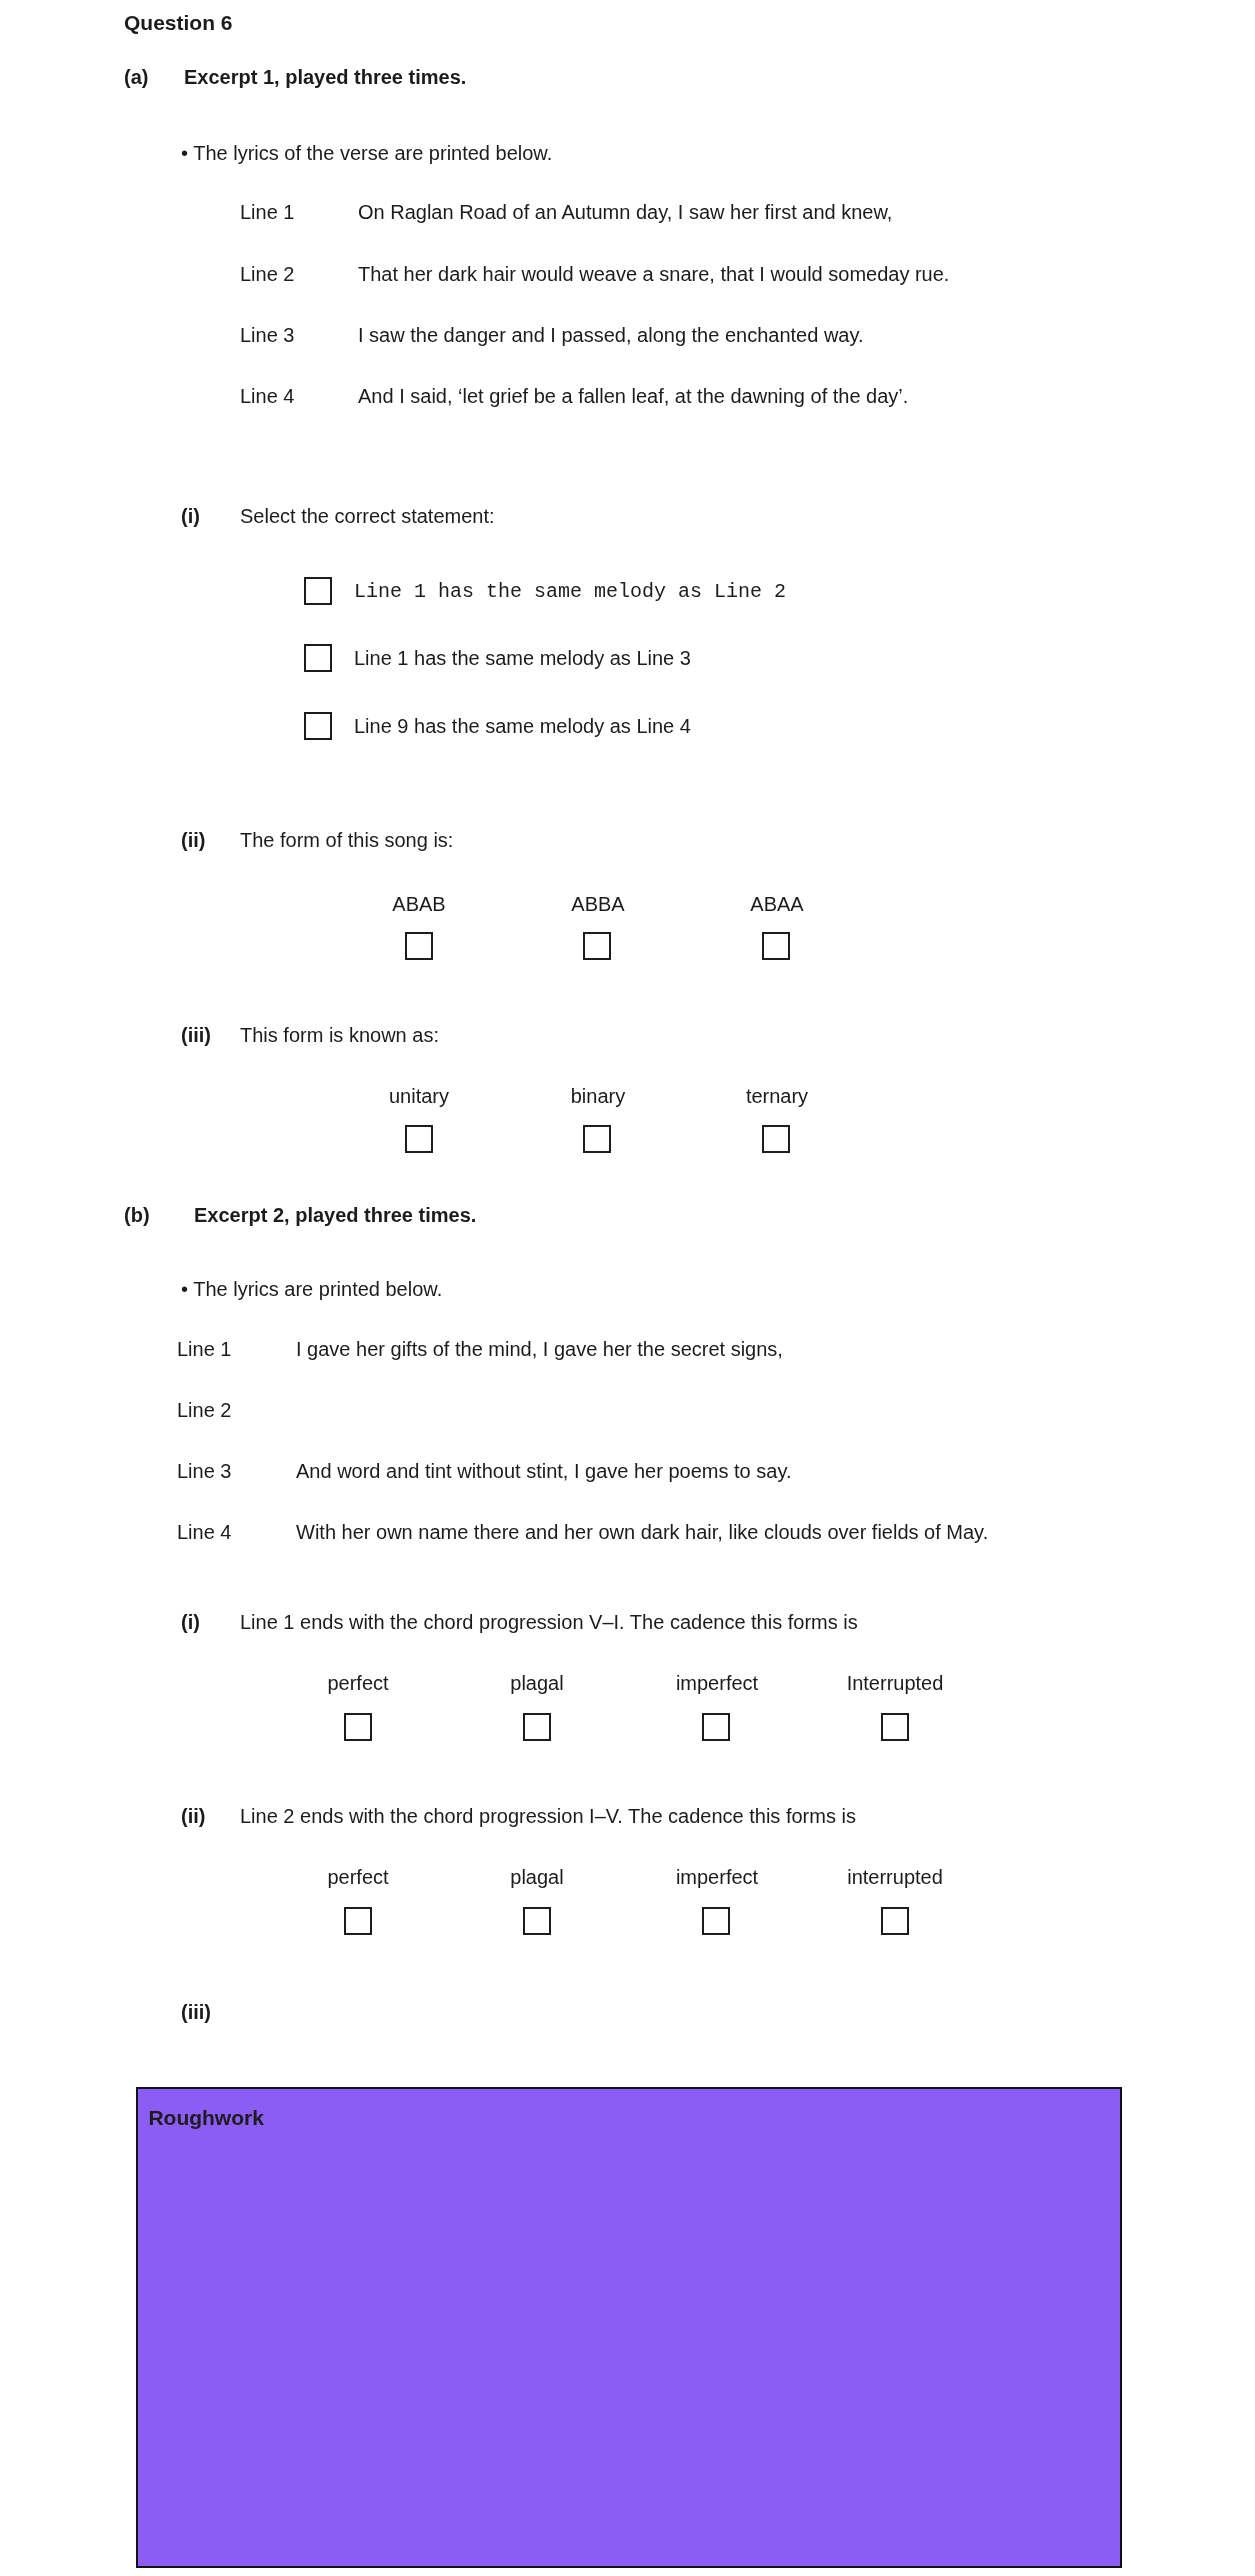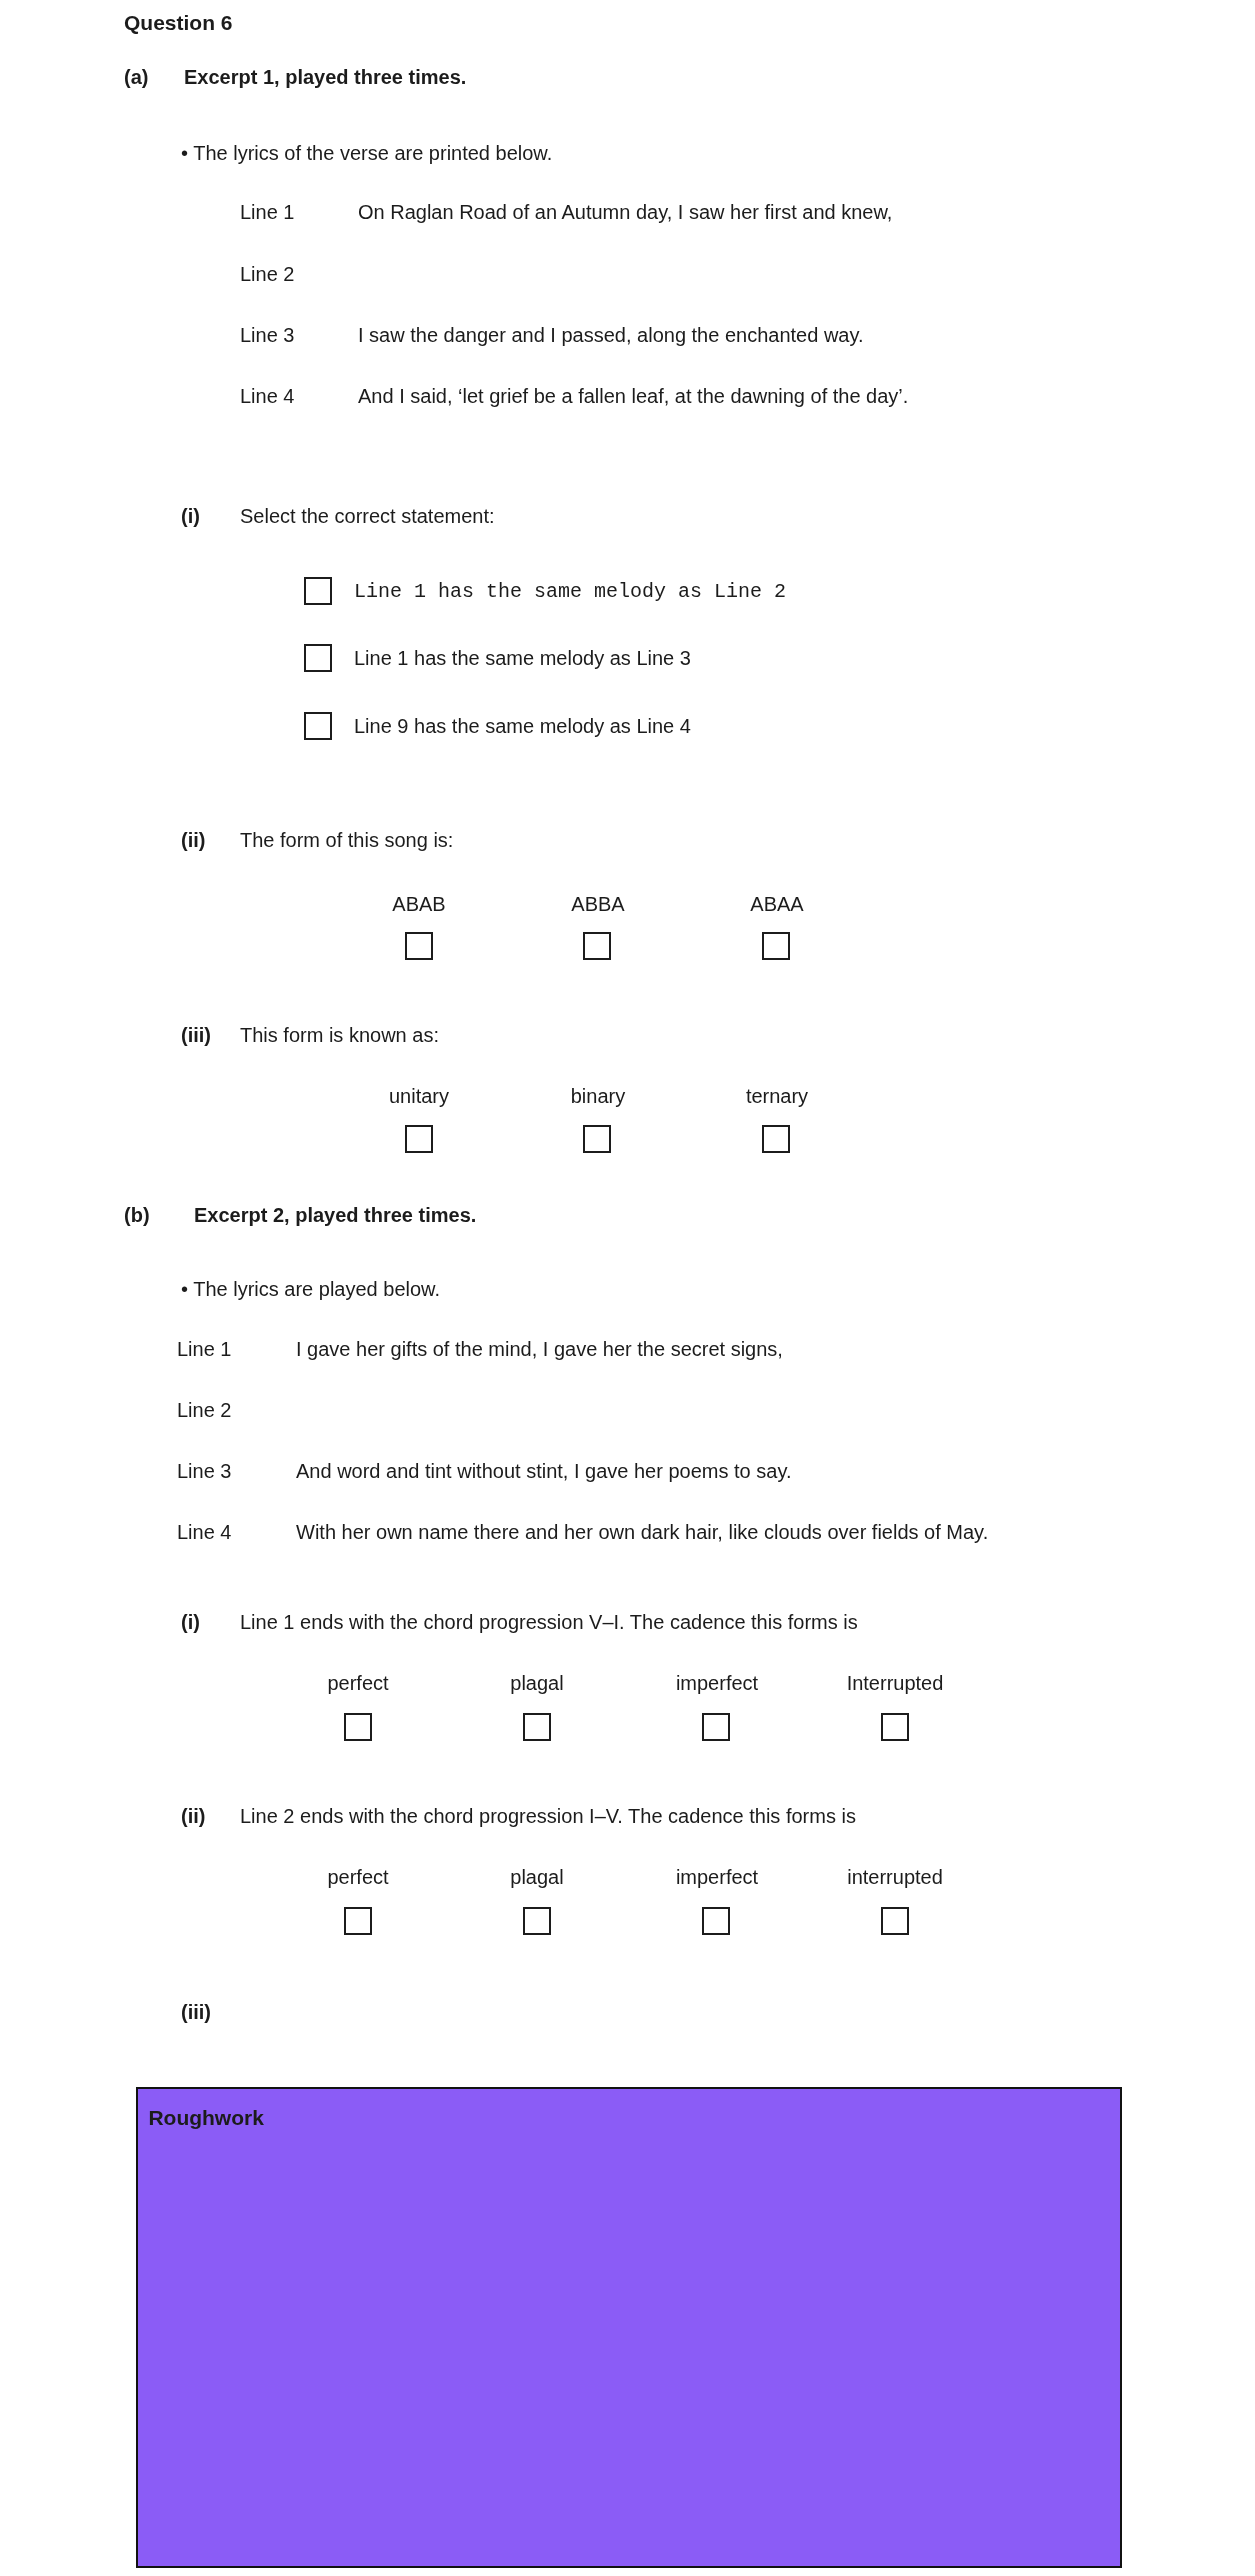--- a/index.html
+++ b/index.html
@@ -48,20 +48,21 @@
 
   <div class="t bold" style="left:124px; top:65px;">(a)</div>
   <div class="t bold" style="left:184px; top:65px;">Excerpt 1, played three times.</div>
 
   <div class="t" style="left:181px; top:141px;">• The lyrics of the verse are printed below.</div>
 
   <div class="t" style="left:240px; top:200px;">Line 1</div>
   <div class="t" style="left:358px; top:200px;">On Raglan Road of an Autumn day, I saw her first and knew,</div>
 
   <div class="t" style="left:240px; top:262px;">Line 2</div>
+  <div class="t" style="left:358px; top:262px;">That her dark hair would weave a snare, that I would someday rue.</div>
 
   <div class="t" style="left:240px; top:323px;">Line 3</div>
   <div class="t" style="left:358px; top:323px;">I saw the danger and I passed, along the enchanted way.</div>
 
   <div class="t" style="left:240px; top:384px;">Line 4</div>
   <div class="t" style="left:358px; top:384px;">And I said, ‘let grief be a fallen leaf, at the dawning of the day’.</div>
 
   <div class="t bold" style="left:181px; top:504px;">(i)</div>
   <div class="t" style="left:240px; top:504px;">Select the correct statement:</div>
 
@@ -92,21 +93,21 @@
   <div class="t center" style="left:529px; top:1084px; width:138px;">binary</div>
   <div class="t center" style="left:708px; top:1084px; width:138px;">ternary</div>
 
   <span class="cb" style="left:405px; top:1125px;"></span>
   <span class="cb" style="left:583px; top:1125px;"></span>
   <span class="cb" style="left:762px; top:1125px;"></span>
 
   <div class="t bold" style="left:124px; top:1203px;">(b)</div>
   <div class="t bold" style="left:194px; top:1203px;">Excerpt 2, played three times.</div>
 
-  <div class="t" style="left:181px; top:1277px;">• The lyrics are played below.</div>
+  <div class="t" style="left:181px; top:1277px;">• The lyrics are printed below.</div>
 
   <div class="t" style="left:177px; top:1337px;">Line 1</div>
   <div class="t" style="left:296px; top:1337px;">I gave her gifts of the mind, I gave her the secret signs,</div>
 
   <div class="t" style="left:177px; top:1398px;">Line 2</div>
 
   <div class="t" style="left:177px; top:1459px;">Line 3</div>
   <div class="t" style="left:296px; top:1459px;">And word and tint without stint, I gave her poems to say.</div>
 
   <div class="t" style="left:177px; top:1520px;">Line 4</div>

